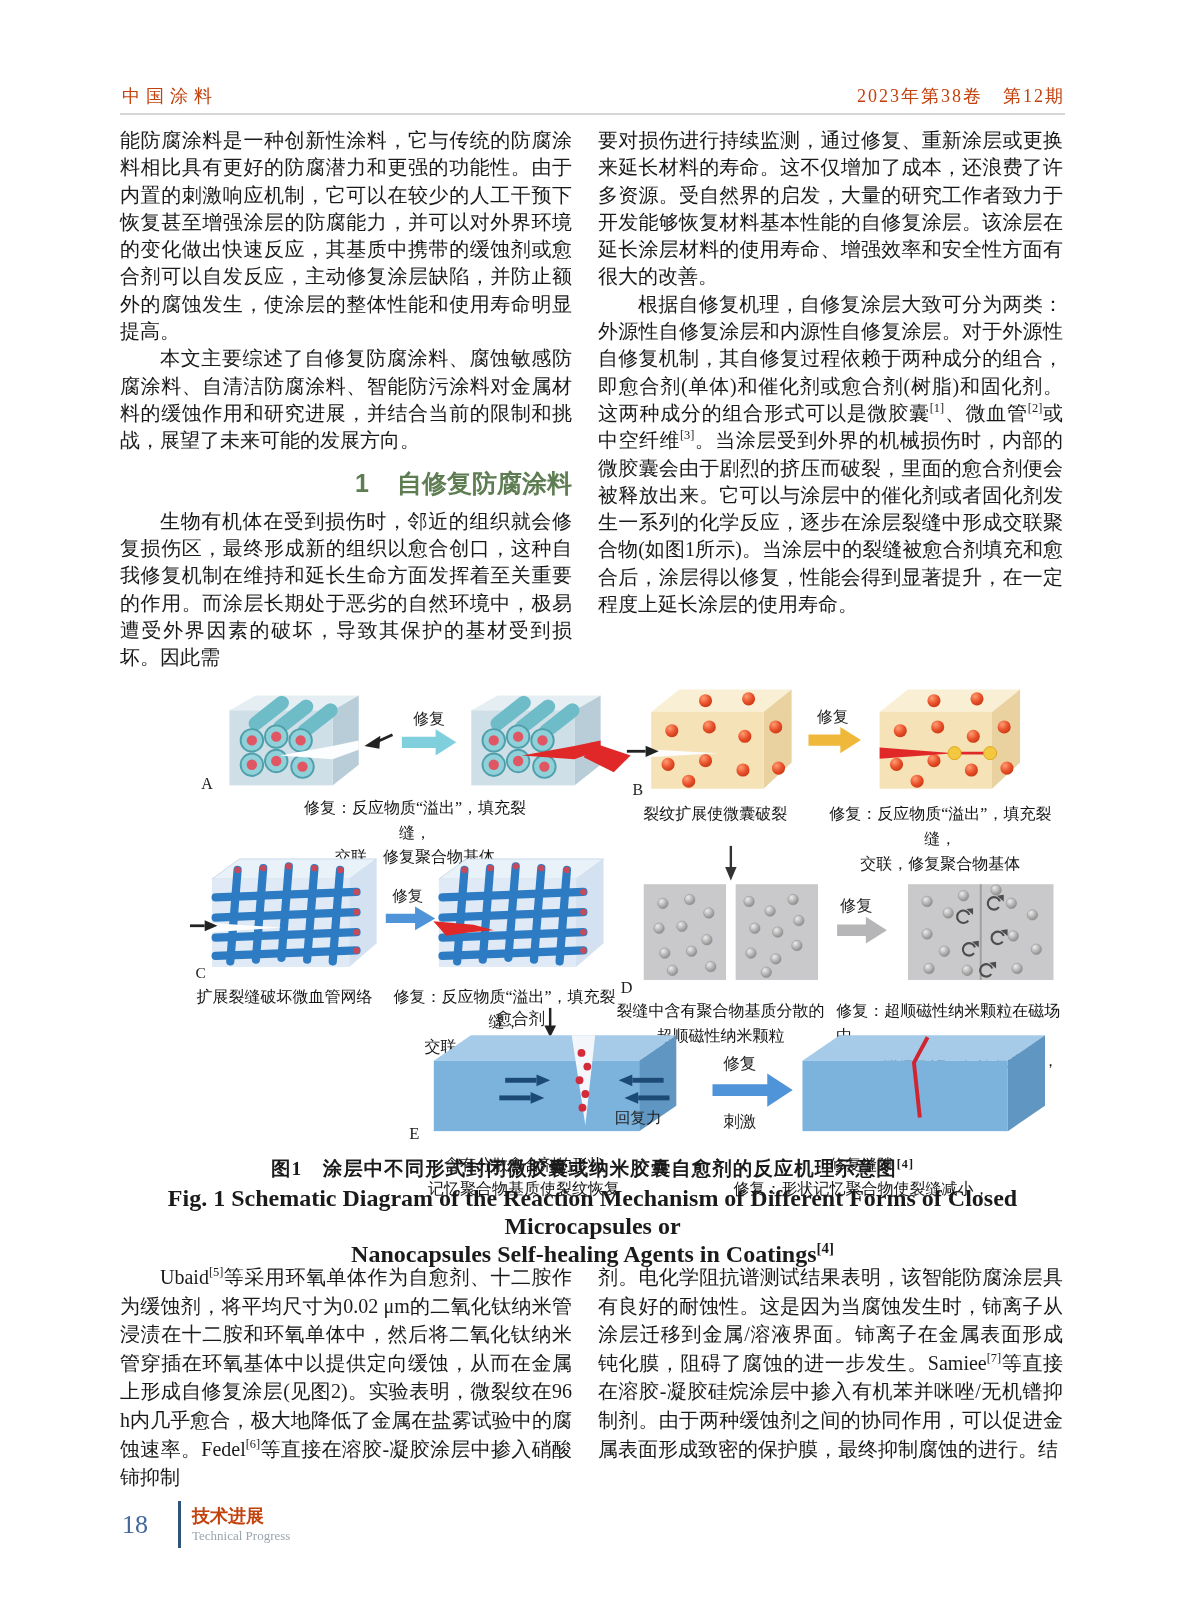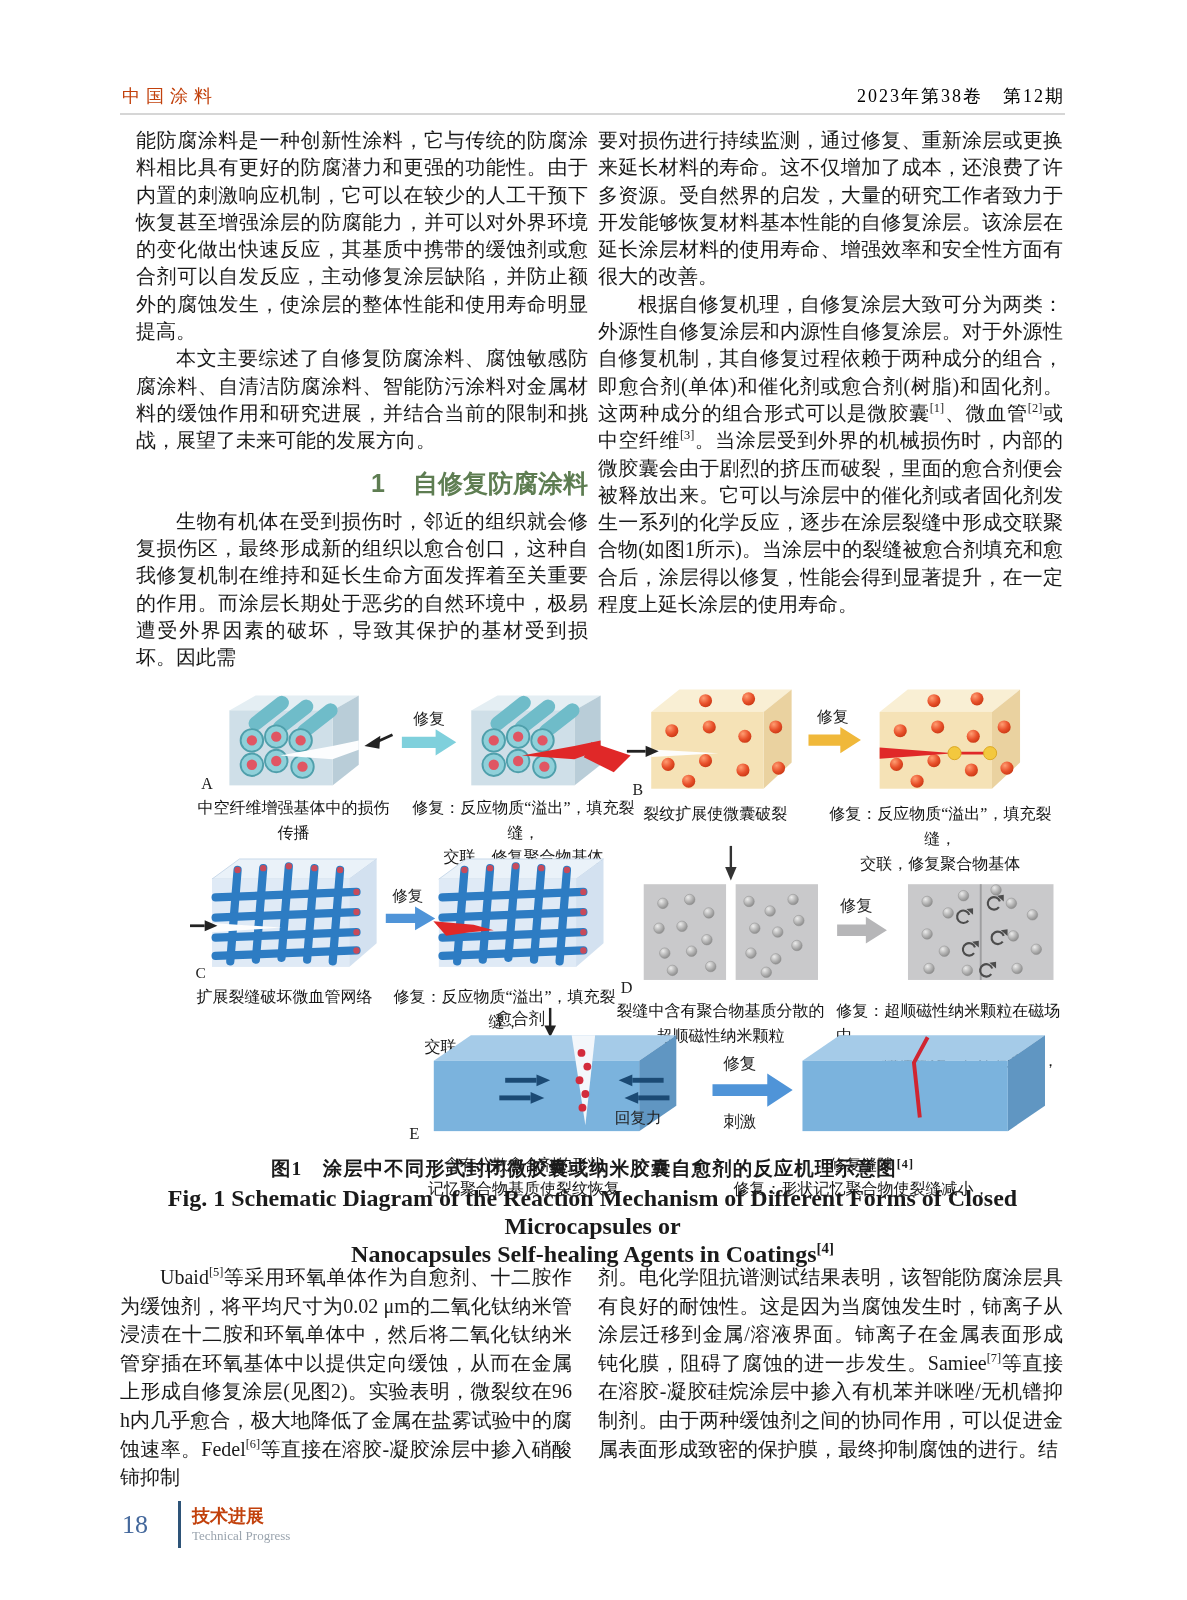--- a/index.html
+++ b/index.html
@@ -1,24 +1,24 @@
 <!DOCTYPE html>
 <html><head>
 <meta charset="utf-8">
 <style>
   html,body{margin:0;padding:0;background:#e8e8e8;}
   .page{position:relative;width:1187px;height:1600px;background:#ffffff;margin:0 auto;
         font-family:"Liberation Serif","DejaVu Serif",serif;color:#1a1a1a;overflow:hidden;}
   
   .hdr-journal{position:absolute;left:122px;top:84px;font-size:18px;color:#c2410c;letter-spacing:6px;}
-  .hdr-issue{position:absolute;right:122px;top:84px;font-size:18px;color:#000000;letter-spacing:2px;}
+  .hdr-issue{position:absolute;right:122px;top:84px;font-size:18px;color:#c2410c;letter-spacing:2px;}
   .hdr-rule{position:absolute;left:120px;top:113px;width:945px;height:2px;background:#d6d6d6;}
   
   .col{position:absolute;font-size:20px;line-height:27.3px;text-align:justify;}
-  .col-l{left:136px;top:127px;width:452px;}
+  .col-l{left:120px;top:127px;width:452px;}
   .col-r{left:598px;top:127px;width:465px;}
   .col-bl{left:120px;top:1263px;width:452px;line-height:28.6px;}
   .col-br{left:598px;top:1263px;width:465px;line-height:28.6px;}
   .para{margin:0;}
   .indent{text-indent:2em;}
   sup{font-size:0.62em;line-height:0;}
   .sec-head{margin:15px 0 11px 0;font-family:"Liberation Sans","DejaVu Sans",sans-serif;
             font-weight:bold;font-size:25px;color:#5e7d52;text-align:right;text-indent:0;}
   .sec-head .num{margin-right:28px;}
   
@@ -169,21 +169,20 @@
         <line x1="216" y1="52" x2="196" y2="61" stroke="#222" stroke-width="3"></line>
         <polygon points="186,64 203,53 202,67" fill="#222"></polygon>
         <polygon points="226,54 262,54 262,46 284,60 262,74 262,66 226,66" fill="#7fd0dc"></polygon>
         <text x="255" y="41" font-size="17" text-anchor="middle">修复</text>
         <use href="#blockA" x="300" y="6"></use>
         <polygon points="354,74 410,64 438,58 438,68 410,78" fill="#e02828"></polygon>
         <polygon points="428,60 470,74 452,92 420,76" fill="#e02828"></polygon>
         <text x="12" y="110" font-size="17">A</text>
       </svg>
       <div class="cap-row">
-        <div class="cap" style="width:47%">中空纤维增强基体中的损伤传播</div>
         <div class="cap" style="width:53%">
           <div>修复：反应物质“溢出”，填充裂缝，</div>
           <div>交联，修复聚合物基体</div>
         </div>
       </div>
     </div>
 
     <div class="panel" style="left:505px;top:6px;width:440px;">
       <svg viewBox="0 0 470 126">
         <use href="#cubeB" x="28" y="6"></use>

